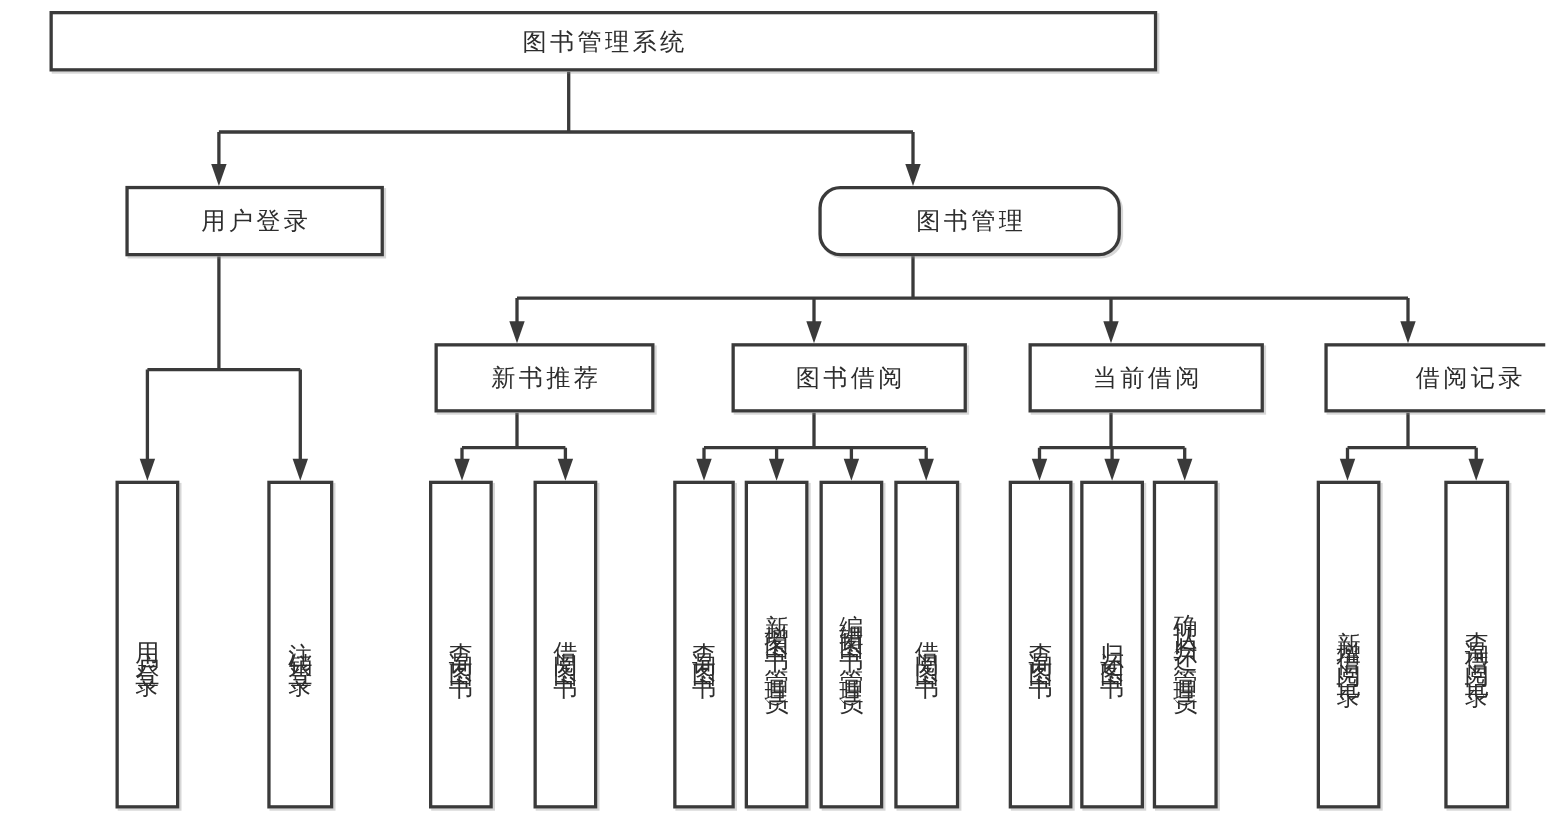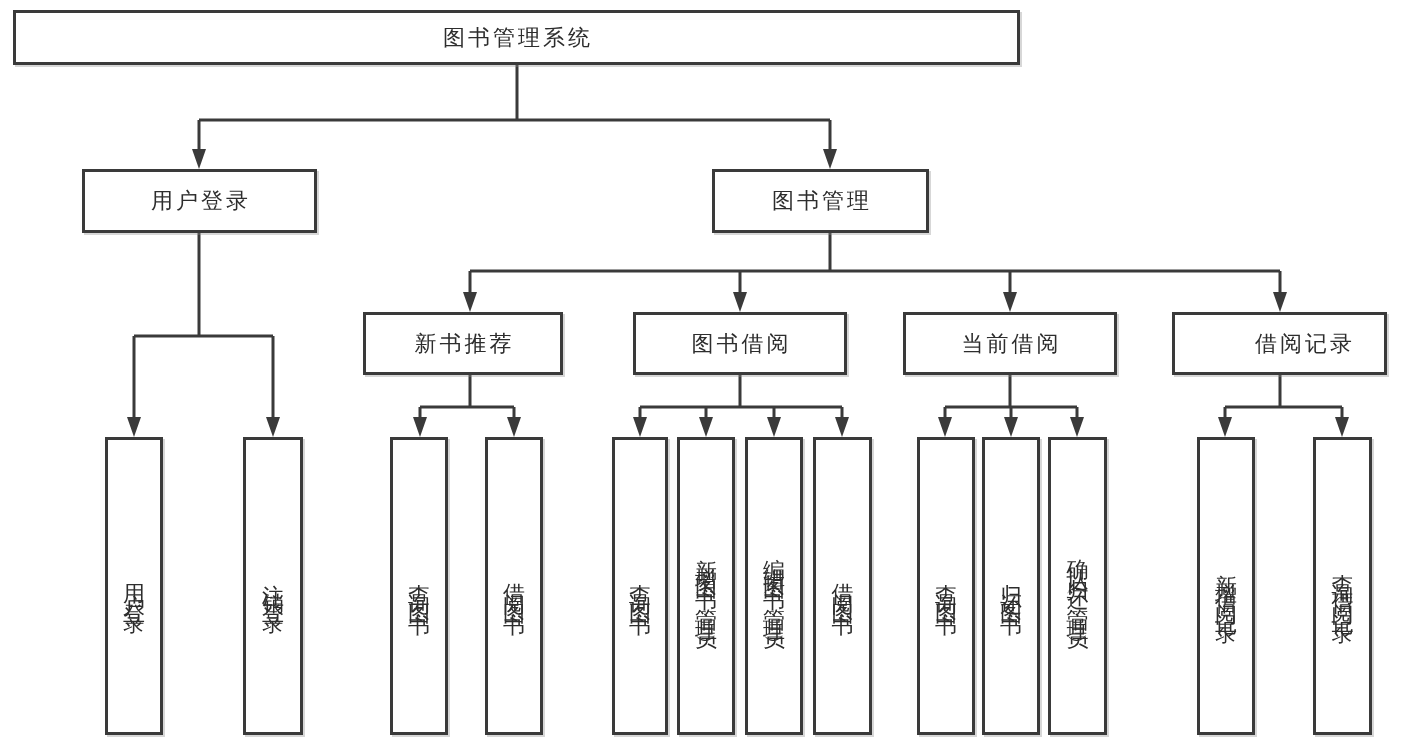--- a/index.html
+++ b/index.html
@@ -27,20 +27,21 @@
     align-items: center;
     justify-content: center;
     z-index: 2;
     box-shadow: 2px 2px 0 rgba(140,140,140,0.35);
   }
   .h-node {
     font-size: 22px;
     letter-spacing: 3px;
     text-indent: 3px;
     white-space: nowrap;
+    margin-left: 32px;
   }
   .v-node .v-label {
     writing-mode: vertical-rl;
     text-orientation: mixed;
     font-size: 22px;
     letter-spacing: 10px;
     line-height: 1;
     white-space: nowrap;
   }
   .watermark {
@@ -95,21 +96,21 @@
       <polygon points="1004,417 1018,417 1011,437"></polygon>
       <polygon points="1070,417 1084,417 1077,437"></polygon>
       <polygon points="1218,417 1232,417 1225,437"></polygon>
       <polygon points="1335,417 1349,417 1342,437"></polygon>
     </g>
   </svg>
 
   <div class="node h-node" style="left:13px; top:10px; width:1007px; height:55px;">图书管理系统</div>
 
   <div class="node h-node" style="left:82px; top:169px; width:235px; height:64px;">用户登录</div>
-  <div class="node h-node" style="left:712px; top:169px; width:217px; height:64px;">图书管理</div>
+  <div class="node h-node" style="left:712px; top:169px; width:275px; height:64px;border-radius:20px;">图书管理</div>
 
   <div class="node h-node" style="left:363px; top:312px; width:200px; height:63px;">新书推荐</div>
   <div class="node h-node" style="left:633px; top:312px; width:214px; height:63px;">图书借阅</div>
   <div class="node h-node" style="left:903px; top:312px; width:214px; height:63px;text-align:center;">当前借阅</div>
   <div class="node h-node" style="left:1172px; top:312px; width:215px; height:63px;padding-left:48px;">借阅记录</div>
 
   <div class="node v-node" style="left:105px; top:437px; width:58px; height:298px;">
     <span class="v-label">用户登录</span>
   </div>
   <div class="node v-node" style="left:243px; top:437px; width:60px; height:298px;">

